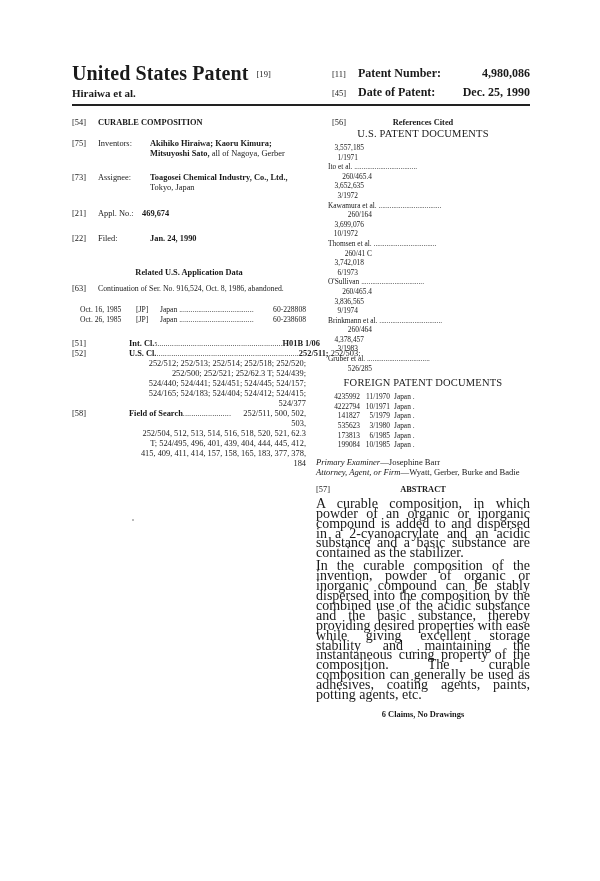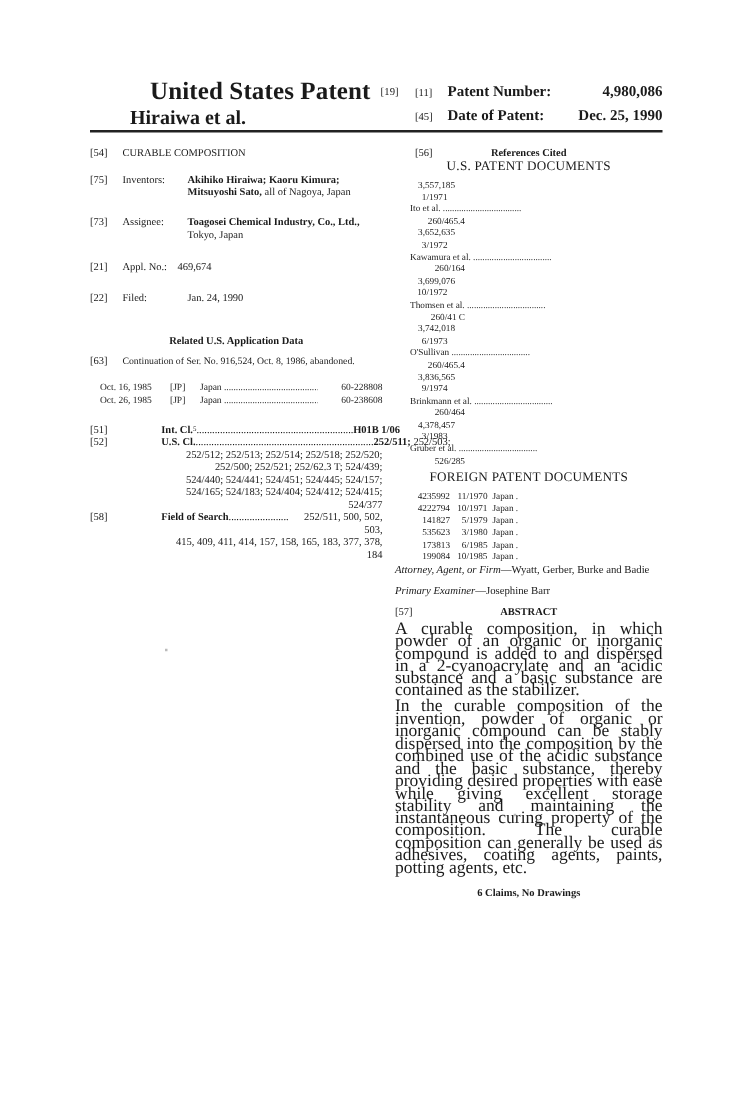--- a/index.html
+++ b/index.html
@@ -5,39 +5,39 @@
   html, body { margin: 0; padding: 0; background: #ffffff; }
   body {
     width: 600px; height: 881px; position: relative; overflow: hidden;
     font-family: "Liberation Serif", "DejaVu Serif", serif;
     color: #1a1a1a;
   }
   .page { position: absolute; left: 0; top: 0; width: 600px; height: 881px; }
 
   
   .hdr-left { position: absolute; left: 72px; top: 62px; }
-  .hdr-title { font-size: 20px; font-weight: bold; letter-spacing: 0.1px; line-height: 22px; margin-left: 48px; }
+  .hdr-title { font-size: 20px; font-weight: bold; letter-spacing: 0.1px; line-height: 22px; }
   .hdr-title .code { font-size: 8.5px; font-weight: normal; margin-left: 8px; vertical-align: 3px; }
-  .hdr-inventor { font-size: 16px; font-weight: bold; margin-top: 2px; margin-left: 32px; }
+  .hdr-inventor { font-size: 11px; font-weight: bold; margin-top: 2px; }
   .hdr-right { position: absolute; left: 332px; top: 66px; width: 198px; font-size: 12px; }
   .hdr-row { display: flex; align-items: baseline; height: 19px; }
   .hdr-row .code { font-size: 8.5px; width: 26px; }
   .hdr-row .lbl { font-weight: bold; flex: 1; }
   .hdr-row .val { font-weight: bold; text-align: right; }
   .hdr-rule { position: absolute; left: 72px; top: 104px; width: 458px; height: 1.5px; background: #222; }
 
   
   .colL { position: absolute; left: 72px; top: 118px; width: 234px; font-size: 8.4px; line-height: 10px; }
   .colR { position: absolute; left: 316px; top: 118px; width: 214px; font-size: 8.4px; line-height: 10px; }
 
   .field { display: flex; margin-bottom: 11px; }
   .field .code { width: 26px; flex: none; }
   .field .lbl { width: 52px; flex: none; }
   .field .val { flex: 1; }
-  .b { font-weight: normal; }
+  .b { font-weight: bold; }
   .center-h { text-align: center; font-weight: bold; }
 
   .prio-row { display: flex; padding-left: 8px; font-size: 7.6px; line-height: 10px; }
   .prio-row .d { width: 56px; }
   .prio-row .cc { width: 24px; }
   .prio-row .cn { flex: 1; overflow: hidden; white-space: nowrap; }
   .prio-row .num { width: 52px; text-align: right; }
 
   .cls-row { display: flex; gap: 31px; }
   .cls-row .code { width: 26px; flex: none; }
@@ -88,21 +88,21 @@
 
   <div class="colL">
     <div class="field">
       <span class="code">[54]</span>
       <span class="val b">CURABLE COMPOSITION</span>
     </div>
 
     <div class="field" style="">
       <span class="code">[75]</span>
       <span class="lbl">Inventors:</span>
-      <span class="val"><b>Akihiko Hiraiwa; Kaoru Kimura; Mitsuyoshi Sato,</b><span> all of Nagoya, Japan</span></span>
+      <span class="val"><b>Akihiko Hiraiwa; Kaoru Kimura; Mitsuyoshi Sato,</b><span> all of Nagoya, Gerber</span></span>
     </div>
 
     <div class="field" style="margin-top:14px">
       <span class="code">[73]</span>
       <span class="lbl">Assignee:</span>
       <span class="val"><b>Toagosei Chemical Industry, Co., Ltd.,</b><span> Tokyo, Japan</span></span>
     </div>
 
     <div class="field" style="margin-top:16px">
       <span class="code">[21]</span>
@@ -162,20 +162,22 @@
     <div class="cont">524/377</div>
 
     <div class="cls-row">
       <span class="code">[58]</span>
       <span class="rest lead">
         <b>Field of Search</b>
         <span class="dots" style="max-width:48px"> ........................</span>
         <span style="flex:1;text-align:right">252/511, 500, 502, 503,</span>
       </span>
     </div>
+    <div class="cont">252/504, 512, 513, 514, 516, 518, 520, 521, 62.3</div>
+    <div class="cont">T; 524/495, 496, 401, 439, 404, 444, 445, 412,</div>
     <div class="cont">415, 409, 411, 414, 157, 158, 165, 183, 377, 378,</div>
     <div class="cont">184</div>
   </div>
 
   <div class="colR">
     <div style="position:relative">
       <span style="position:absolute;left:16px;top:0">[56]</span>
       <div class="ref-title">References Cited</div>
     </div>
     <div class="sub-title">U.S. PATENT DOCUMENTS</div>
@@ -243,25 +245,25 @@
       <span class="no">173813</span>
       <span class="dt">6/1985</span>
       <span class="ct">Japan .</span>
     </div>
     <div class="fref">
       <span class="no">199084</span>
       <span class="dt">10/1985</span>
       <span class="ct">Japan .</span>
     </div>
 
+    <div style="margin-top:7px; font-size:8.6px">
+      <span class="it">Primary Examiner</span><span>—Josephine Barr</span>
+    </div>
     <div style="font-size:8.6px">
       <span class="it">Attorney, Agent, or Firm</span><span>—Wyatt, Gerber, Burke and Badie</span>
-    </div>
-    <div style="margin-top:7px; font-size:8.6px">
-      <span class="it">Primary Examiner</span><span>—Josephine Barr</span>
     </div>
 
     <div style="position:relative; margin-top:8px; margin-bottom:4px">
       <span style="position:absolute;left:0;top:0">[57]</span>
       <div class="ref-title">ABSTRACT</div>
     </div>
     <div class="para">A curable composition, in which powder of an organic or inorganic compound is added to and dispersed in a 2-cyanoacrylate and an acidic substance and a basic substance are contained as the stabilizer.</div>
     <div class="para">In the curable composition of the invention, powder of organic or inorganic compound can be stably dispersed into the composition by the combined use of the acidic substance and the basic substance, thereby providing desired properties with ease while giving excellent storage stability and maintaining the instantaneous curing property of the composition. The curable composition can generally be used as adhesives, coating agents, paints, potting agents, etc.</div>
 
     <div class="ref-title" style="margin-top:10px">6 Claims, No Drawings</div>

